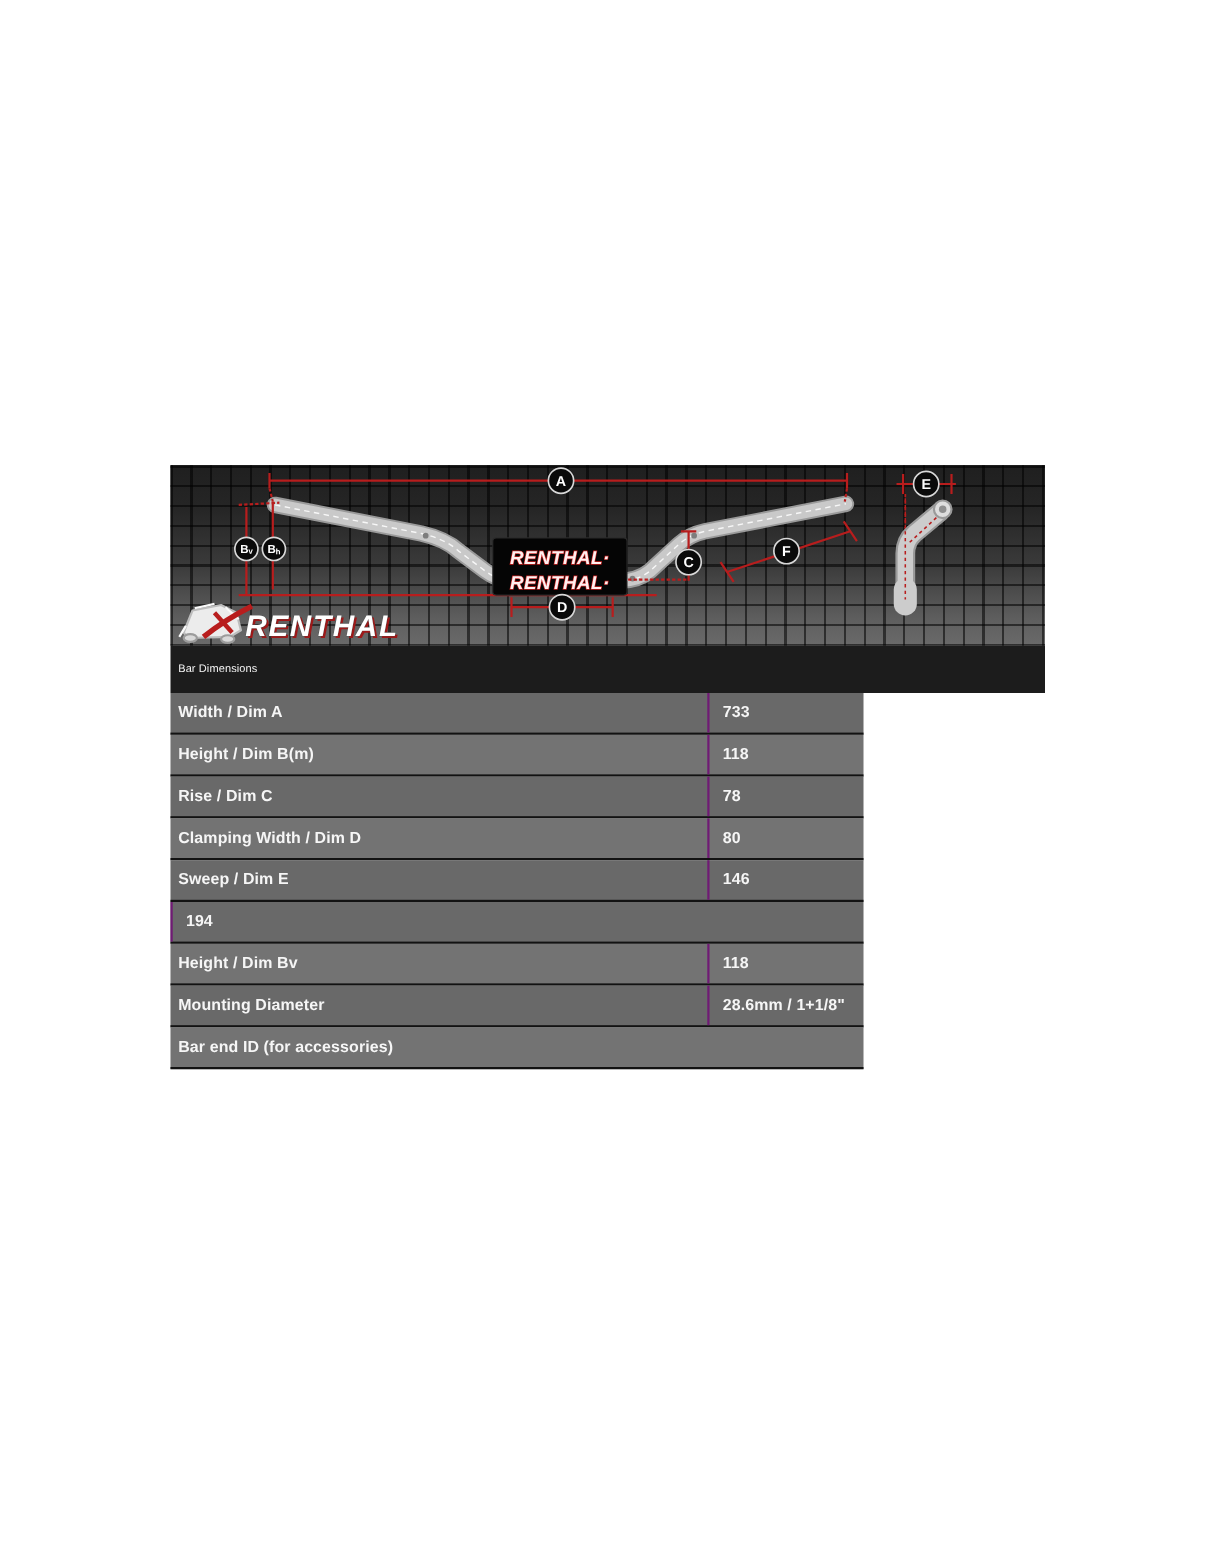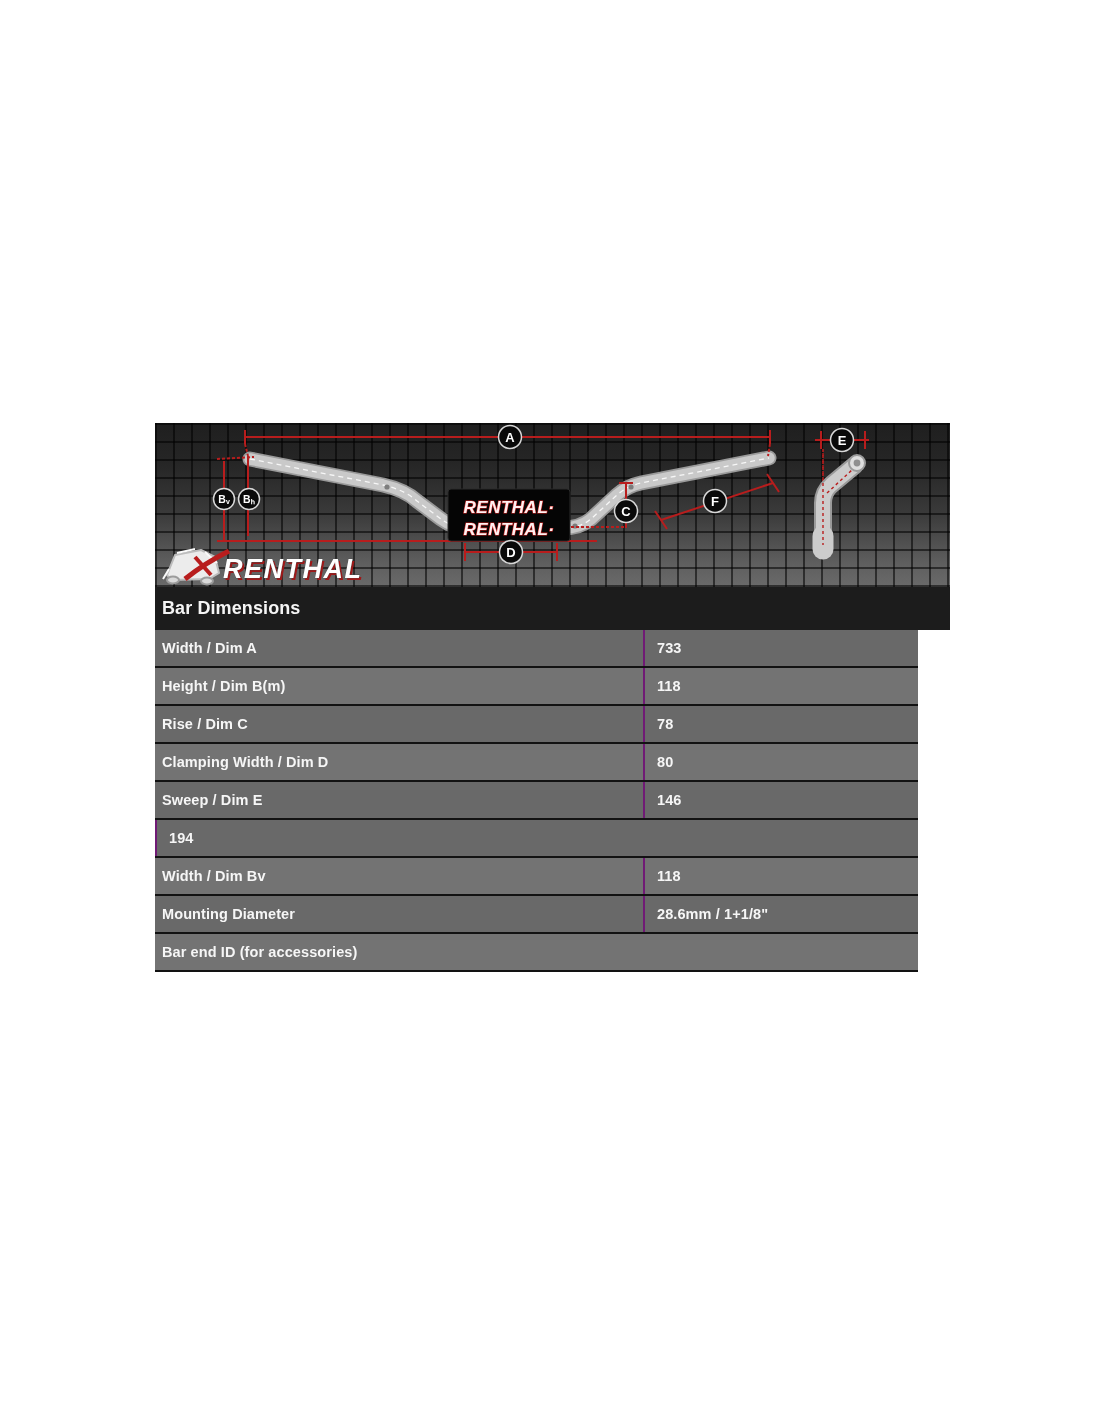--- a/index.html
+++ b/index.html
@@ -14,23 +14,23 @@
       repeating-linear-gradient(0deg, rgba(0,0,0,0.55) 0 2px, transparent 2px 18px),
       linear-gradient(180deg,#1f1f1f 0%, #262626 25%, #3a3a3a 55%, #5e5e5e 85%, #6a6a6a 100%);
     background-color:#222;
   }
   .diagram svg{position:absolute;left:0;top:0;}
 
   
   .spec-header{
     width:795px;height:43px;background:#1c1c1c;color:#f5f5f5;
     display:flex;align-items:center;box-sizing:border-box;padding-left:7px;
-    font-size:18px;font-weight:700;letter-spacing:0.1px;
+    font-size:10px;font-weight:400;letter-spacing:0.1px;
   }
-  .spec-table{width:763px;text-align:right;}
+  .spec-table{width:630px;text-align:right;}
   .spec-row{
     display:flex;height:36px;border-bottom:2px solid #121212;
   }
   .spec-row.light{background:#696969;}
   .spec-row.dark{background:#737373;}
   .cell{
     display:flex;align-items:center;color:#f6f6f6;
     font-size:14.5px;font-weight:700;letter-spacing:0.1px;box-sizing:border-box;
   }
   .cell.label{width:488px;padding-left:7px;}
@@ -173,21 +173,21 @@
       <div class="cell value">80</div>
     </div>
     <div class="spec-row light">
       <div class="cell label">Sweep / Dim E</div>
       <div class="cell value">146</div>
     </div>
     <div class="spec-row light">
       <div class="cell value">194</div>
     </div>
     <div class="spec-row dark">
-      <div class="cell label">Width / Dim Bv</div>
+      <div class="cell label">Height / Dim Bv</div>
       <div class="cell value">118</div>
     </div>
     <div class="spec-row light">
       <div class="cell label">Mounting Diameter</div>
       <div class="cell value">28.6mm / 1+1/8"</div>
     </div>
     <div class="spec-row dark">
       <div class="cell label">Bar end ID (for accessories)</div>
     </div>
   </div>

